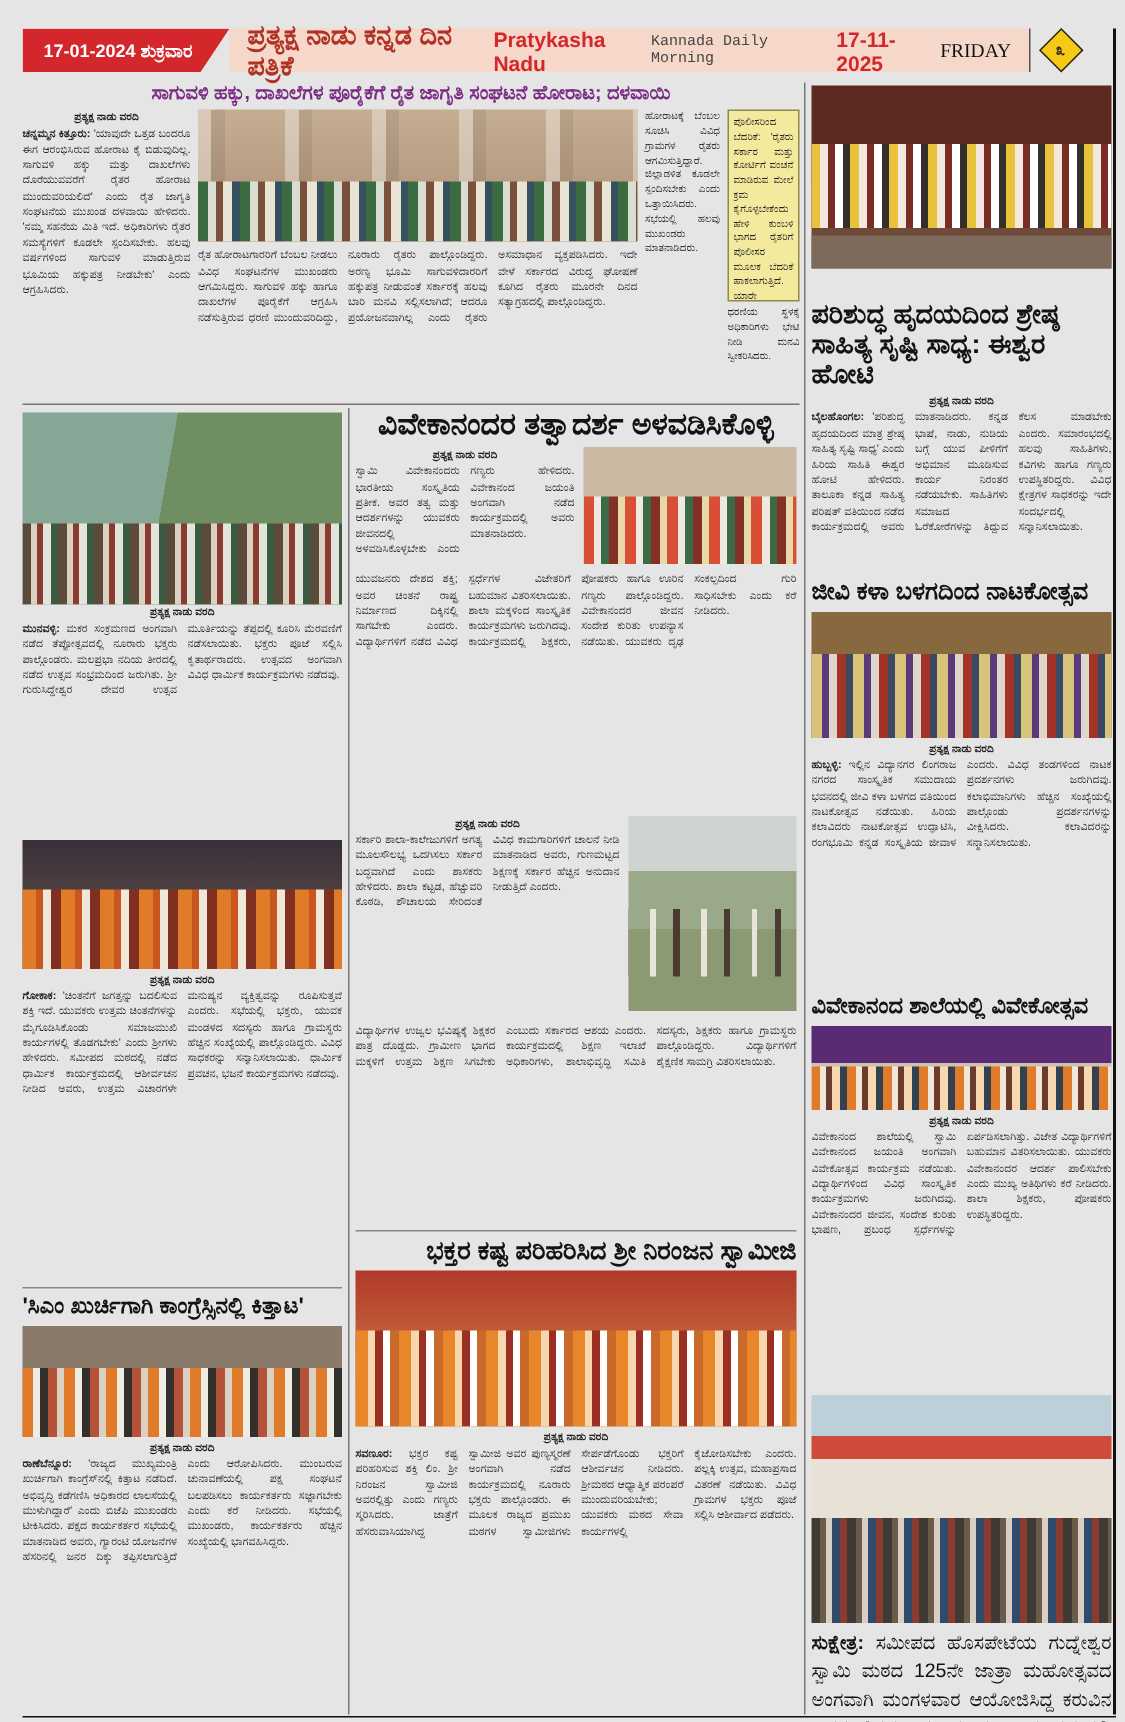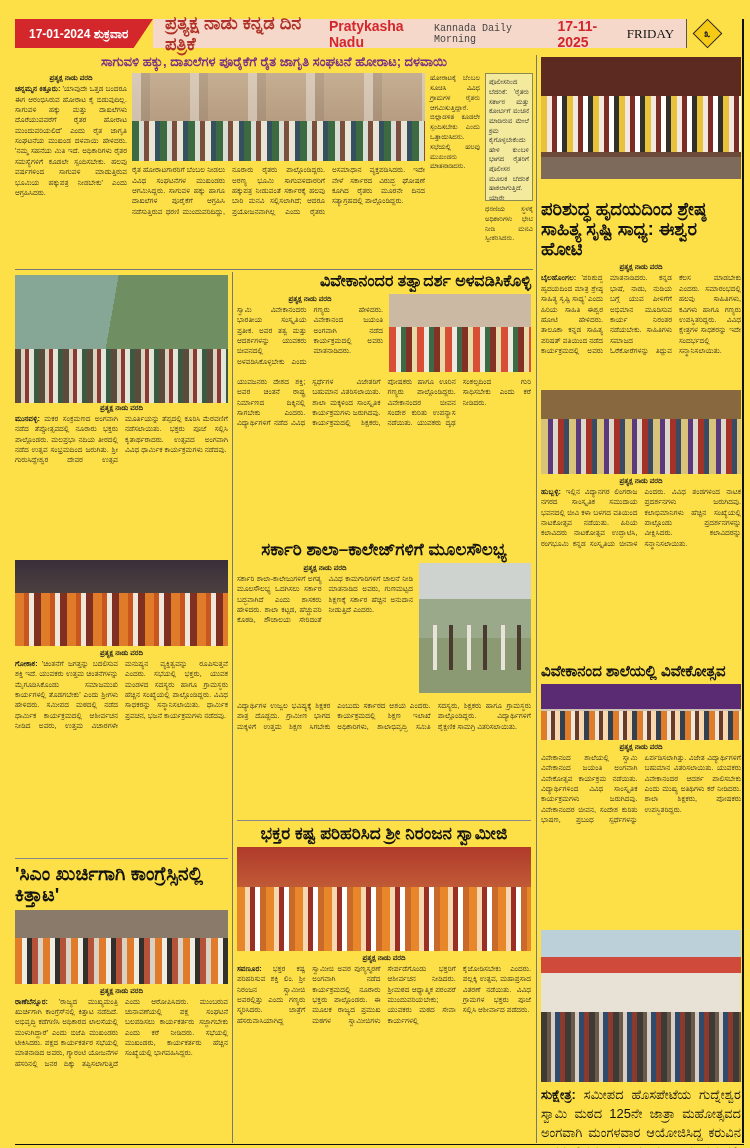--- a/index.html
+++ b/index.html
@@ -1,17 +1,17 @@
 <!DOCTYPE html>
 <html><head>
 <meta charset="utf-8">
 <style>
   html,body{margin:0;padding:0;background:#ffffff;}
   body{font-family:"Liberation Sans","DejaVu Sans",sans-serif;color:#1c1c1c;}
-  .page{position:relative;width:750px;height:1148px;background:#fde047;overflow:hidden;}
+  .page{position:relative;width:750px;height:1148px;background:#e5e5e5;overflow:hidden;}
 
   
   .masthead{position:absolute;left:15px;top:19px;width:712px;height:29px;display:flex;align-items:stretch;}
   .date-banner{background:#d3272b;color:#fff;font-weight:bold;font-size:12px;display:flex;align-items:center;
     padding:0 16px 0 14px;clip-path:polygon(0 0,100% 0,86% 100%,0 100%);min-width:138px;box-sizing:border-box;}
   .strip{background:#f6d8cb;flex:1;display:flex;align-items:center;gap:10px;padding:0 12px;border-right:1px solid #555;}
   .m-kn{color:#b03226;font-weight:bold;font-size:18px;}
   .m-en{color:#d3272b;font-weight:bold;font-size:14px;}
   .m-sub{color:#444;font-size:10px;font-family:Liberation Mono, monospace;}
   .m-date{color:#d3272b;font-weight:bold;font-size:14px;margin-left:8px;}
@@ -129,21 +129,21 @@
     <div class="photo ph-table" style="width:200px;height:122px">
       <div class="layer crowd"></div>
       <div class="layer table"></div>
     </div>
     <div class="hl" style="font-size:18px;margin-top:20px">ಪರಿಶುದ್ಧ ಹೃದಯದಿಂದ ಶ್ರೇಷ್ಠ ಸಾಹಿತ್ಯ ಸೃಷ್ಟಿ ಸಾಧ್ಯ: ಈಶ್ವರ ಹೋಟಿ</div>
     <div class="byline" style="margin-top:4px">ಪ್ರತ್ಯಕ್ಷ ನಾಡು ವರದಿ</div>
     <p class="body cols3" style="margin:0;height:132px"><span class="dl">ಬೈಲಹೊಂಗಲ:</span> <span>'ಪರಿಶುದ್ಧ ಹೃದಯದಿಂದ ಮಾತ್ರ ಶ್ರೇಷ್ಠ ಸಾಹಿತ್ಯ ಸೃಷ್ಟಿ ಸಾಧ್ಯ' ಎಂದು ಹಿರಿಯ ಸಾಹಿತಿ ಈಶ್ವರ ಹೋಟಿ ಹೇಳಿದರು. ತಾಲೂಕಾ ಕನ್ನಡ ಸಾಹಿತ್ಯ ಪರಿಷತ್ ವತಿಯಿಂದ ನಡೆದ ಕಾರ್ಯಕ್ರಮದಲ್ಲಿ ಅವರು ಮಾತನಾಡಿದರು. ಕನ್ನಡ ಭಾಷೆ, ನಾಡು, ನುಡಿಯ ಬಗ್ಗೆ ಯುವ ಪೀಳಿಗೆಗೆ ಅಭಿಮಾನ ಮೂಡಿಸುವ ಕಾರ್ಯ ನಿರಂತರ ನಡೆಯಬೇಕು. ಸಾಹಿತಿಗಳು ಸಮಾಜದ ಓರೆಕೋರೆಗಳನ್ನು ತಿದ್ದುವ ಕೆಲಸ ಮಾಡಬೇಕು ಎಂದರು. ಸಮಾರಂಭದಲ್ಲಿ ಹಲವು ಸಾಹಿತಿಗಳು, ಕವಿಗಳು ಹಾಗೂ ಗಣ್ಯರು ಉಪಸ್ಥಿತರಿದ್ದರು. ವಿವಿಧ ಕ್ಷೇತ್ರಗಳ ಸಾಧಕರನ್ನು ಇದೇ ಸಂದರ್ಭದಲ್ಲಿ ಸನ್ಮಾನಿಸಲಾಯಿತು.</span></p>
   </div>
 
   <div style="position:absolute;left:237px;top:272px;width:294px">
-    <div class="hl" style="font-size:16px;text-align:right">ವಿವೇಕಾನಂದರ ತತ್ವಾದರ್ಶ ಅಳವಡಿಸಿಕೊಳ್ಳಿ</div>
+    <div class="hl" style="font-size:20px;text-align:center">ವಿವೇಕಾನಂದರ ತತ್ವಾದರ್ಶ ಅಳವಡಿಸಿಕೊಳ್ಳಿ</div>
     <div style="display:flex;gap:6px;margin-top:4px">
       <div style="width:146px">
         <div class="byline">ಪ್ರತ್ಯಕ್ಷ ನಾಡು ವರದಿ</div>
         <p class="body cols2" style="margin:0">ಸ್ವಾಮಿ ವಿವೇಕಾನಂದರು ಭಾರತೀಯ ಸಂಸ್ಕೃತಿಯ ಪ್ರತೀಕ. ಅವರ ತತ್ವ ಮತ್ತು ಆದರ್ಶಗಳನ್ನು ಯುವಕರು ಜೀವನದಲ್ಲಿ ಅಳವಡಿಸಿಕೊಳ್ಳಬೇಕು ಎಂದು ಗಣ್ಯರು ಹೇಳಿದರು. ವಿವೇಕಾನಂದ ಜಯಂತಿ ಅಂಗವಾಗಿ ನಡೆದ ಕಾರ್ಯಕ್ರಮದಲ್ಲಿ ಅವರು ಮಾತನಾಡಿದರು.</p>
       </div>
       <div class="photo ph-honor" style="width:142px;height:78px">
         <div class="layer crowd"></div>
       </div>
     </div>
     <p class="body cols4" style="margin:5px 0 0;height:136px">ಯುವಜನರು ದೇಶದ ಶಕ್ತಿ; ಅವರ ಚಿಂತನೆ ರಾಷ್ಟ್ರ ನಿರ್ಮಾಣದ ದಿಕ್ಕಿನಲ್ಲಿ ಸಾಗಬೇಕು ಎಂದರು. ವಿದ್ಯಾರ್ಥಿಗಳಿಗೆ ನಡೆದ ವಿವಿಧ ಸ್ಪರ್ಧೆಗಳ ವಿಜೇತರಿಗೆ ಬಹುಮಾನ ವಿತರಿಸಲಾಯಿತು. ಶಾಲಾ ಮಕ್ಕಳಿಂದ ಸಾಂಸ್ಕೃತಿಕ ಕಾರ್ಯಕ್ರಮಗಳು ಜರುಗಿದವು. ಕಾರ್ಯಕ್ರಮದಲ್ಲಿ ಶಿಕ್ಷಕರು, ಪೋಷಕರು ಹಾಗೂ ಊರಿನ ಗಣ್ಯರು ಪಾಲ್ಗೊಂಡಿದ್ದರು. ವಿವೇಕಾನಂದರ ಜೀವನ ಸಂದೇಶ ಕುರಿತು ಉಪನ್ಯಾಸ ನಡೆಯಿತು. ಯುವಕರು ದೃಢ ಸಂಕಲ್ಪದಿಂದ ಗುರಿ ಸಾಧಿಸಬೇಕು ಎಂದು ಕರೆ ನೀಡಿದರು.</p>
@@ -151,37 +151,37 @@
 
   <div style="position:absolute;left:15px;top:275px;width:213px">
     <div class="photo ph-river" style="width:213px;height:128px">
       <div class="layer crowd"></div>
     </div>
     <div class="byline">ಪ್ರತ್ಯಕ್ಷ ನಾಡು ವರದಿ</div>
     <p class="body cols2" style="margin:0;height:100px"><span class="dl">ಮುನವಳ್ಳಿ:</span> <span>ಮಕರ ಸಂಕ್ರಮಣದ ಅಂಗವಾಗಿ ನಡೆದ ತೆಪ್ಪೋತ್ಸವದಲ್ಲಿ ನೂರಾರು ಭಕ್ತರು ಪಾಲ್ಗೊಂಡರು. ಮಲಪ್ರಭಾ ನದಿಯ ತೀರದಲ್ಲಿ ನಡೆದ ಉತ್ಸವ ಸಂಭ್ರಮದಿಂದ ಜರುಗಿತು. ಶ್ರೀ ಗುರುಸಿದ್ದೇಶ್ವರ ದೇವರ ಉತ್ಸವ ಮೂರ್ತಿಯನ್ನು ತೆಪ್ಪದಲ್ಲಿ ಕೂರಿಸಿ ಮೆರವಣಿಗೆ ನಡೆಸಲಾಯಿತು. ಭಕ್ತರು ಪೂಜೆ ಸಲ್ಲಿಸಿ ಕೃತಾರ್ಥರಾದರು. ಉತ್ಸವದ ಅಂಗವಾಗಿ ವಿವಿಧ ಧಾರ್ಮಿಕ ಕಾರ್ಯಕ್ರಮಗಳು ನಡೆದವು.</span></p>
   </div>
 
   <div style="position:absolute;left:541px;top:386px;width:200px">
+    <div class="hl" style="font-size:16px">ಜೀವಿ ಕಳಾ ಬಳಗದಿಂದ ನಾಟಕೋತ್ಸವ</div>
     <div class="photo ph-jk" style="width:200px;height:84px;margin-top:4px">
       <div class="layer crowd"></div>
     </div>
     <div class="byline" style="margin-top:3px">ಪ್ರತ್ಯಕ್ಷ ನಾಡು ವರದಿ</div>
     <p class="body cols2" style="margin:0;height:122px"><span class="dl">ಹುಬ್ಬಳ್ಳಿ:</span> <span>ಇಲ್ಲಿನ ವಿದ್ಯಾನಗರ ಲಿಂಗರಾಜ ನಗರದ ಸಾಂಸ್ಕೃತಿಕ ಸಮುದಾಯ ಭವನದಲ್ಲಿ ಜೀವಿ ಕಳಾ ಬಳಗದ ವತಿಯಿಂದ ನಾಟಕೋತ್ಸವ ನಡೆಯಿತು. ಹಿರಿಯ ಕಲಾವಿದರು ನಾಟಕೋತ್ಸವ ಉದ್ಘಾಟಿಸಿ, ರಂಗಭೂಮಿ ಕನ್ನಡ ಸಂಸ್ಕೃತಿಯ ಜೀವಾಳ ಎಂದರು. ವಿವಿಧ ತಂಡಗಳಿಂದ ನಾಟಕ ಪ್ರದರ್ಶನಗಳು ಜರುಗಿದವು. ಕಲಾಭಿಮಾನಿಗಳು ಹೆಚ್ಚಿನ ಸಂಖ್ಯೆಯಲ್ಲಿ ಪಾಲ್ಗೊಂಡು ಪ್ರದರ್ಶನಗಳನ್ನು ವೀಕ್ಷಿಸಿದರು. ಕಲಾವಿದರನ್ನು ಸನ್ಮಾನಿಸಲಾಯಿತು.</span></p>
   </div>
 
   <div style="position:absolute;left:15px;top:556px;width:213px">
     <div class="photo ph-monks" style="width:213px;height:86px;margin-top:4px">
       <div class="layer crowd"></div>
     </div>
     <div class="byline" style="margin-top:3px">ಪ್ರತ್ಯಕ್ಷ ನಾಡು ವರದಿ</div>
     <p class="body cols2" style="margin:0;height:170px"><span class="dl">ಗೋಕಾಕ:</span> <span>'ಚಿಂತನೆಗೆ ಜಗತ್ತನ್ನು ಬದಲಿಸುವ ಶಕ್ತಿ ಇದೆ. ಯುವಕರು ಉತ್ತಮ ಚಿಂತನೆಗಳನ್ನು ಮೈಗೂಡಿಸಿಕೊಂಡು ಸಮಾಜಮುಖಿ ಕಾರ್ಯಗಳಲ್ಲಿ ತೊಡಗಬೇಕು' ಎಂದು ಶ್ರೀಗಳು ಹೇಳಿದರು. ಸಮೀಪದ ಮಠದಲ್ಲಿ ನಡೆದ ಧಾರ್ಮಿಕ ಕಾರ್ಯಕ್ರಮದಲ್ಲಿ ಆಶೀರ್ವಚನ ನೀಡಿದ ಅವರು, ಉತ್ತಮ ವಿಚಾರಗಳೇ ಮನುಷ್ಯನ ವ್ಯಕ್ತಿತ್ವವನ್ನು ರೂಪಿಸುತ್ತವೆ ಎಂದರು. ಸಭೆಯಲ್ಲಿ ಭಕ್ತರು, ಯುವಕ ಮಂಡಳದ ಸದಸ್ಯರು ಹಾಗೂ ಗ್ರಾಮಸ್ಥರು ಹೆಚ್ಚಿನ ಸಂಖ್ಯೆಯಲ್ಲಿ ಪಾಲ್ಗೊಂಡಿದ್ದರು. ವಿವಿಧ ಸಾಧಕರನ್ನು ಸನ್ಮಾನಿಸಲಾಯಿತು. ಧಾರ್ಮಿಕ ಪ್ರವಚನ, ಭಜನೆ ಕಾರ್ಯಕ್ರಮಗಳು ನಡೆದವು.</span></p>
   </div>
 
   <div style="position:absolute;left:237px;top:540px;width:294px">
-    <div class="hl" style="font-size:17px;text-align:center">ಸರ್ಕಾರಿ ಶಾಲಾ–ಕಾಲೇಜ್‌ಗಳಿಗೆ ಮೂಲಸೌಲಭ್ಯ</div>
     <div style="display:flex;gap:6px;margin-top:4px">
       <div style="width:176px">
         <div class="byline">ಪ್ರತ್ಯಕ್ಷ ನಾಡು ವರದಿ</div>
         <p class="body cols2" style="margin:0;height:122px">ಸರ್ಕಾರಿ ಶಾಲಾ-ಕಾಲೇಜುಗಳಿಗೆ ಅಗತ್ಯ ಮೂಲಸೌಲಭ್ಯ ಒದಗಿಸಲು ಸರ್ಕಾರ ಬದ್ಧವಾಗಿದೆ ಎಂದು ಶಾಸಕರು ಹೇಳಿದರು. ಶಾಲಾ ಕಟ್ಟಡ, ಹೆಚ್ಚುವರಿ ಕೊಠಡಿ, ಶೌಚಾಲಯ ಸೇರಿದಂತೆ ವಿವಿಧ ಕಾಮಗಾರಿಗಳಿಗೆ ಚಾಲನೆ ನೀಡಿ ಮಾತನಾಡಿದ ಅವರು, ಗುಣಮಟ್ಟದ ಶಿಕ್ಷಣಕ್ಕೆ ಸರ್ಕಾರ ಹೆಚ್ಚಿನ ಅನುದಾನ ನೀಡುತ್ತಿದೆ ಎಂದರು.</p>
       </div>
       <div class="photo ph-field" style="width:112px;height:130px">
         <div class="layer crowd"></div>
       </div>
     </div>
     <p class="body cols3" style="margin:5px 0 0;height:108px">ವಿದ್ಯಾರ್ಥಿಗಳ ಉಜ್ವಲ ಭವಿಷ್ಯಕ್ಕೆ ಶಿಕ್ಷಕರ ಪಾತ್ರ ದೊಡ್ಡದು. ಗ್ರಾಮೀಣ ಭಾಗದ ಮಕ್ಕಳಿಗೆ ಉತ್ತಮ ಶಿಕ್ಷಣ ಸಿಗಬೇಕು ಎಂಬುದು ಸರ್ಕಾರದ ಆಶಯ ಎಂದರು. ಕಾರ್ಯಕ್ರಮದಲ್ಲಿ ಶಿಕ್ಷಣ ಇಲಾಖೆ ಅಧಿಕಾರಿಗಳು, ಶಾಲಾಭಿವೃದ್ಧಿ ಸಮಿತಿ ಸದಸ್ಯರು, ಶಿಕ್ಷಕರು ಹಾಗೂ ಗ್ರಾಮಸ್ಥರು ಪಾಲ್ಗೊಂಡಿದ್ದರು. ವಿದ್ಯಾರ್ಥಿಗಳಿಗೆ ಶೈಕ್ಷಣಿಕ ಸಾಮಗ್ರಿ ವಿತರಿಸಲಾಯಿತು.</p>
@@ -190,30 +190,30 @@
   <div style="position:absolute;left:541px;top:663px;width:200px">
     <div class="hl" style="font-size:15px">ವಿವೇಕಾನಂದ ಶಾಲೆಯಲ್ಲಿ ವಿವೇಕೋತ್ಸವ</div>
     <div class="photo ph-purple" style="width:200px;height:56px;margin-top:4px">
       <div class="layer crowd"></div>
     </div>
     <div class="byline" style="margin-top:3px">ಪ್ರತ್ಯಕ್ಷ ನಾಡು ವರದಿ</div>
     <p class="body cols2" style="margin:0;height:186px">ವಿವೇಕಾನಂದ ಶಾಲೆಯಲ್ಲಿ ಸ್ವಾಮಿ ವಿವೇಕಾನಂದ ಜಯಂತಿ ಅಂಗವಾಗಿ ವಿವೇಕೋತ್ಸವ ಕಾರ್ಯಕ್ರಮ ನಡೆಯಿತು. ವಿದ್ಯಾರ್ಥಿಗಳಿಂದ ವಿವಿಧ ಸಾಂಸ್ಕೃತಿಕ ಕಾರ್ಯಕ್ರಮಗಳು ಜರುಗಿದವು. ವಿವೇಕಾನಂದರ ಜೀವನ, ಸಂದೇಶ ಕುರಿತು ಭಾಷಣ, ಪ್ರಬಂಧ ಸ್ಪರ್ಧೆಗಳನ್ನು ಏರ್ಪಡಿಸಲಾಗಿತ್ತು. ವಿಜೇತ ವಿದ್ಯಾರ್ಥಿಗಳಿಗೆ ಬಹುಮಾನ ವಿತರಿಸಲಾಯಿತು. ಯುವಕರು ವಿವೇಕಾನಂದರ ಆದರ್ಶ ಪಾಲಿಸಬೇಕು ಎಂದು ಮುಖ್ಯ ಅತಿಥಿಗಳು ಕರೆ ನೀಡಿದರು. ಶಾಲಾ ಶಿಕ್ಷಕರು, ಪೋಷಕರು ಉಪಸ್ಥಿತರಿದ್ದರು.</p>
   </div>
 
   <div style="position:absolute;left:15px;top:858px;width:213px;border-top:1px solid #888;padding-top:4px">
-    <div class="hl" style="font-size:19px">'ಸಿಎಂ ಖುರ್ಚಿಗಾಗಿ ಕಾಂಗ್ರೆಸ್ಸಿನಲ್ಲಿ ಕಿತ್ತಾಟ'</div>
+    <div class="hl" style="font-size:15px">'ಸಿಎಂ ಖುರ್ಚಿಗಾಗಿ ಕಾಂಗ್ರೆಸ್ಸಿನಲ್ಲಿ ಕಿತ್ತಾಟ'</div>
     <div class="photo ph-cm" style="width:213px;height:74px;margin-top:4px">
       <div class="layer crowd"></div>
     </div>
     <div class="byline" style="margin-top:3px">ಪ್ರತ್ಯಕ್ಷ ನಾಡು ವರದಿ</div>
     <p class="body cols2" style="margin:0;height:168px"><span class="dl">ರಾಣೆಬೆನ್ನೂರ:</span> <span>'ರಾಜ್ಯದ ಮುಖ್ಯಮಂತ್ರಿ ಖುರ್ಚಿಗಾಗಿ ಕಾಂಗ್ರೆಸ್‌ನಲ್ಲಿ ಕಿತ್ತಾಟ ನಡೆದಿದೆ. ಅಭಿವೃದ್ಧಿ ಕಡೆಗಣಿಸಿ ಅಧಿಕಾರದ ಲಾಲಸೆಯಲ್ಲಿ ಮುಳುಗಿದ್ದಾರೆ' ಎಂದು ಬಿಜೆಪಿ ಮುಖಂಡರು ಟೀಕಿಸಿದರು. ಪಕ್ಷದ ಕಾರ್ಯಕರ್ತರ ಸಭೆಯಲ್ಲಿ ಮಾತನಾಡಿದ ಅವರು, ಗ್ಯಾರಂಟಿ ಯೋಜನೆಗಳ ಹೆಸರಿನಲ್ಲಿ ಜನರ ದಿಕ್ಕು ತಪ್ಪಿಸಲಾಗುತ್ತಿದೆ ಎಂದು ಆರೋಪಿಸಿದರು. ಮುಂಬರುವ ಚುನಾವಣೆಯಲ್ಲಿ ಪಕ್ಷ ಸಂಘಟನೆ ಬಲಪಡಿಸಲು ಕಾರ್ಯಕರ್ತರು ಸಜ್ಜಾಗಬೇಕು ಎಂದು ಕರೆ ನೀಡಿದರು. ಸಭೆಯಲ್ಲಿ ಮುಖಂಡರು, ಕಾರ್ಯಕರ್ತರು ಹೆಚ್ಚಿನ ಸಂಖ್ಯೆಯಲ್ಲಿ ಭಾಗವಹಿಸಿದ್ದರು.</span></p>
   </div>
 
   <div style="position:absolute;left:237px;top:820px;width:294px;border-top:1px solid #888;padding-top:3px">
-    <div class="hl" style="font-size:17px;text-align:center">ಭಕ್ತರ ಕಷ್ಟ ಪರಿಹರಿಸಿದ ಶ್ರೀ ನಿರಂಜನ ಸ್ವಾಮೀಜಿ</div>
+    <div class="hl" style="font-size:17px;text-align:right">ಭಕ್ತರ ಕಷ್ಟ ಪರಿಹರಿಸಿದ ಶ್ರೀ ನಿರಂಜನ ಸ್ವಾಮೀಜಿ</div>
     <div class="photo ph-swamiji" style="width:294px;height:104px;margin-top:4px">
       <div class="layer crowd"></div>
     </div>
     <div class="byline" style="margin-top:3px">ಪ್ರತ್ಯಕ್ಷ ನಾಡು ವರದಿ</div>
     <p class="body cols4" style="margin:0;height:176px"><span class="dl">ಸವಣೂರ:</span> <span>ಭಕ್ತರ ಕಷ್ಟ ಪರಿಹರಿಸುವ ಶಕ್ತಿ ಲಿಂ. ಶ್ರೀ ನಿರಂಜನ ಸ್ವಾಮೀಜಿ ಅವರಲ್ಲಿತ್ತು ಎಂದು ಗಣ್ಯರು ಸ್ಮರಿಸಿದರು. ಜಾತ್ರೆಗೆ ಹೆಸರುವಾಸಿಯಾಗಿದ್ದ ಸ್ವಾಮೀಜಿ ಅವರ ಪುಣ್ಯಸ್ಮರಣೆ ಅಂಗವಾಗಿ ನಡೆದ ಕಾರ್ಯಕ್ರಮದಲ್ಲಿ ನೂರಾರು ಭಕ್ತರು ಪಾಲ್ಗೊಂಡರು. ಈ ಮೂಲಕ ರಾಜ್ಯದ ಪ್ರಮುಖ ಮಠಗಳ ಸ್ವಾಮೀಜಿಗಳು ಸೇರ್ಪಡೆಗೊಂಡು ಭಕ್ತರಿಗೆ ಆಶೀರ್ವಚನ ನೀಡಿದರು. ಶ್ರೀಮಠದ ಆಧ್ಯಾತ್ಮಿಕ ಪರಂಪರೆ ಮುಂದುವರಿಯಬೇಕು; ಯುವಕರು ಮಠದ ಸೇವಾ ಕಾರ್ಯಗಳಲ್ಲಿ ಕೈಜೋಡಿಸಬೇಕು ಎಂದರು. ಪಲ್ಲಕ್ಕಿ ಉತ್ಸವ, ಮಹಾಪ್ರಸಾದ ವಿತರಣೆ ನಡೆಯಿತು. ವಿವಿಧ ಗ್ರಾಮಗಳ ಭಕ್ತರು ಪೂಜೆ ಸಲ್ಲಿಸಿ ಆಶೀರ್ವಾದ ಪಡೆದರು.</span></p>
   </div>
 
   <div style="position:absolute;left:541px;top:930px;width:200px">
     <div class="photo ph-chariot" style="width:200px;height:152px">
       <div class="layer crowd"></div>

